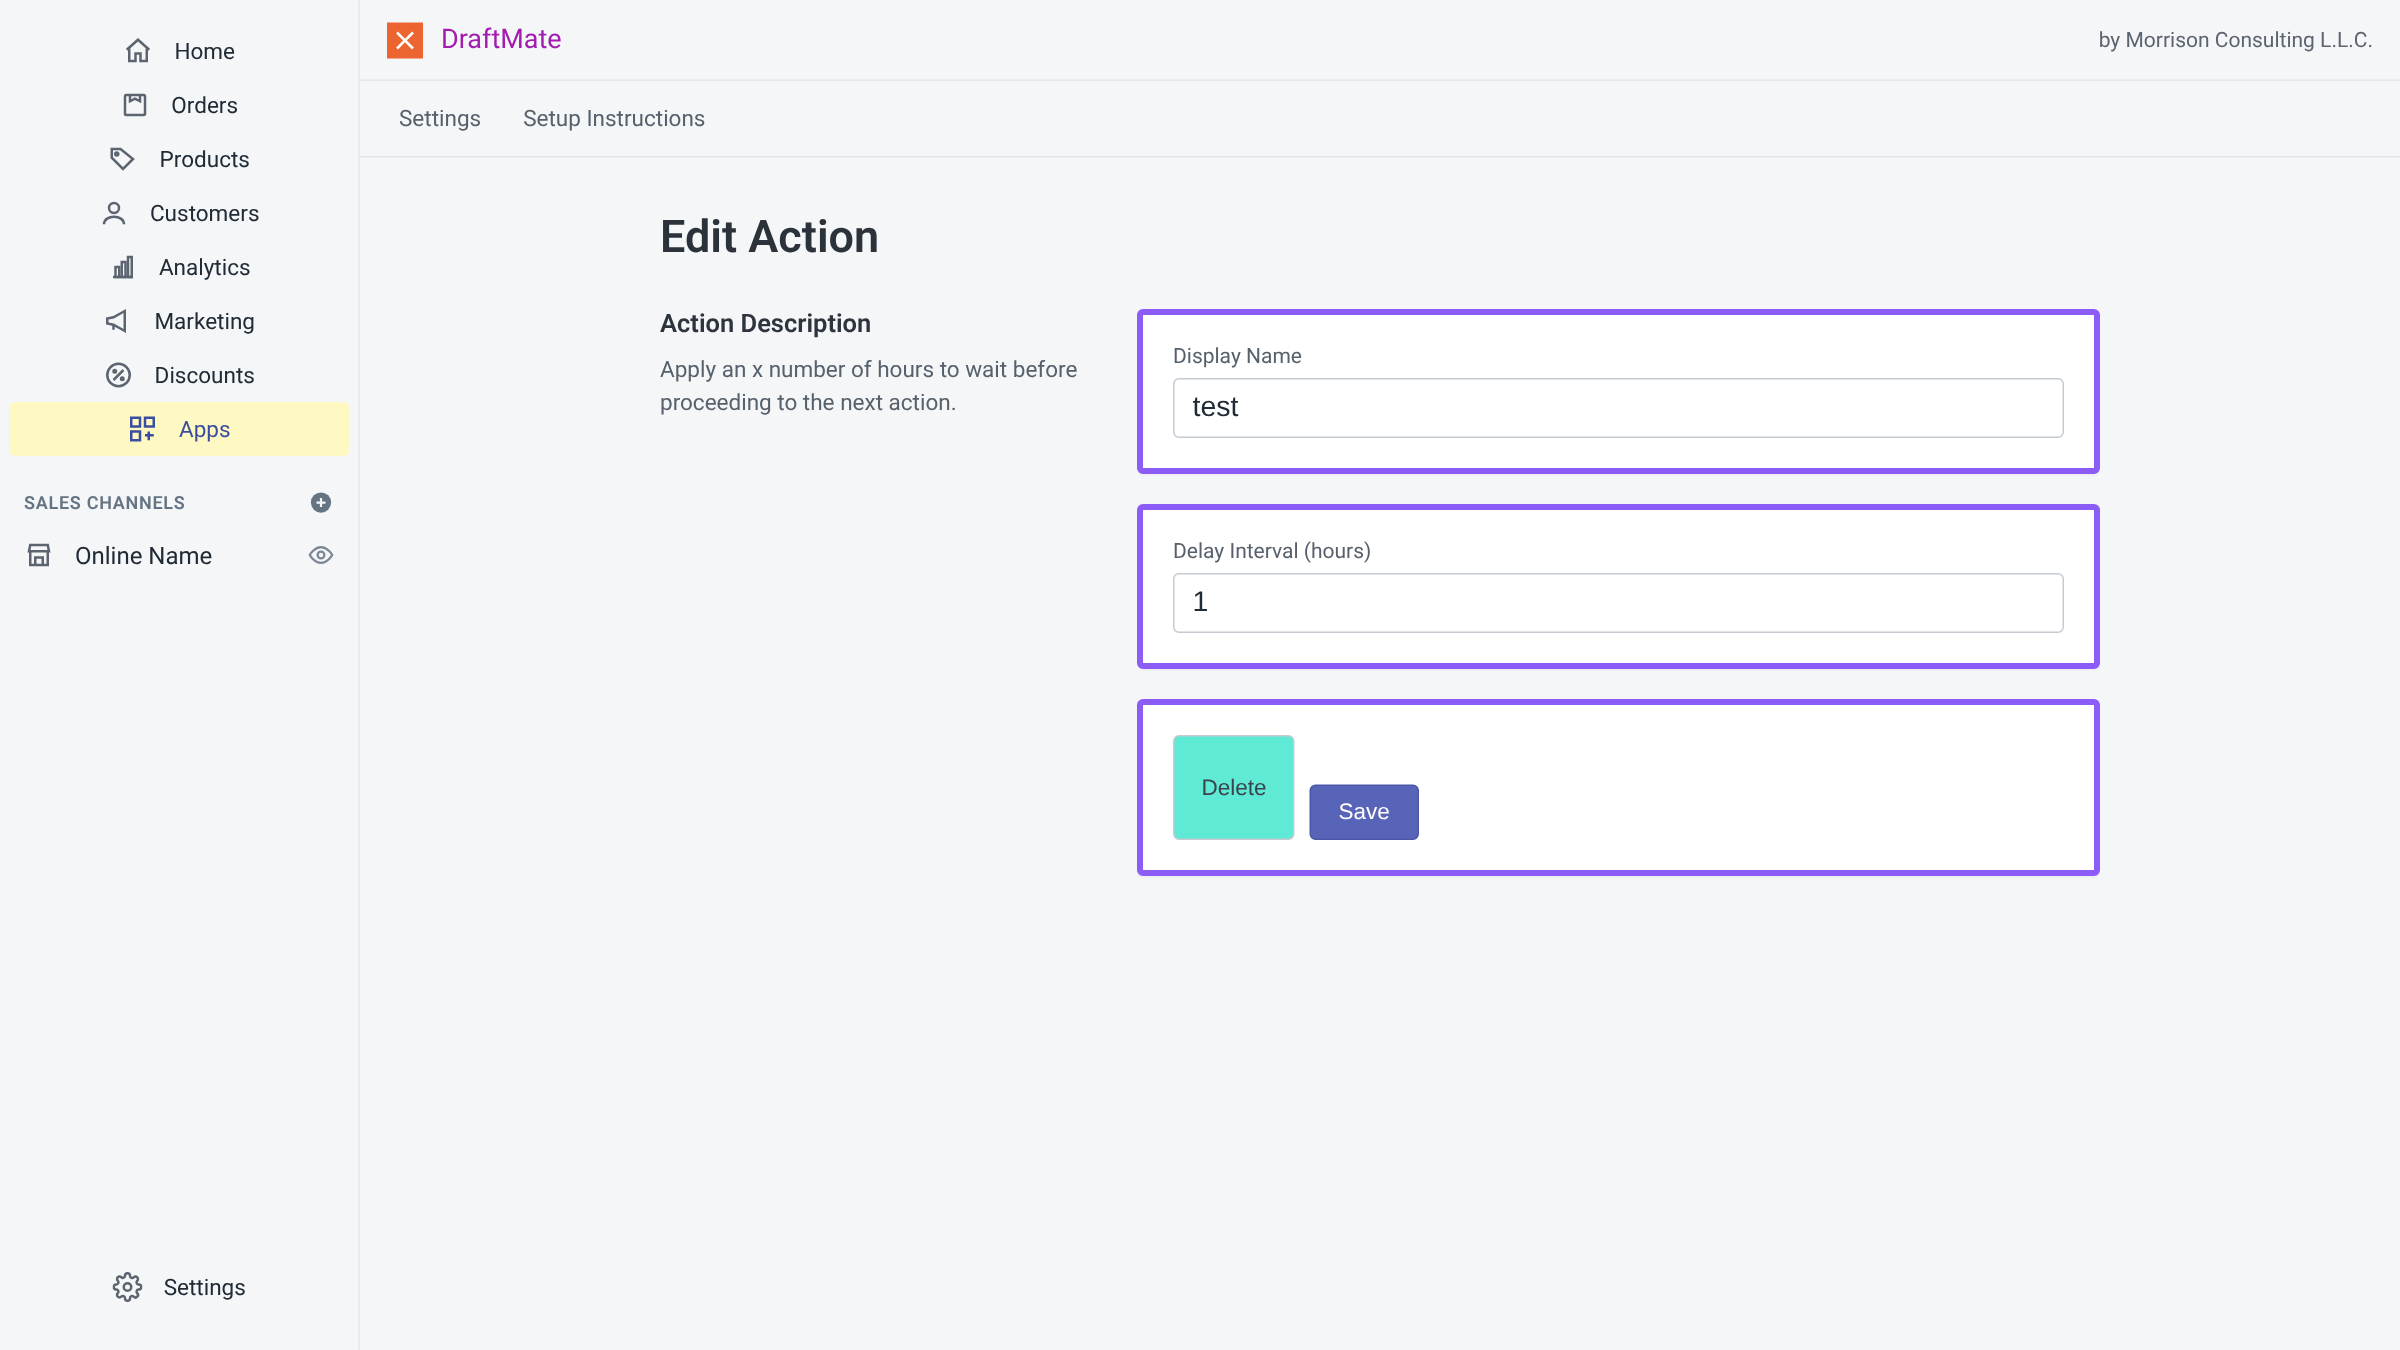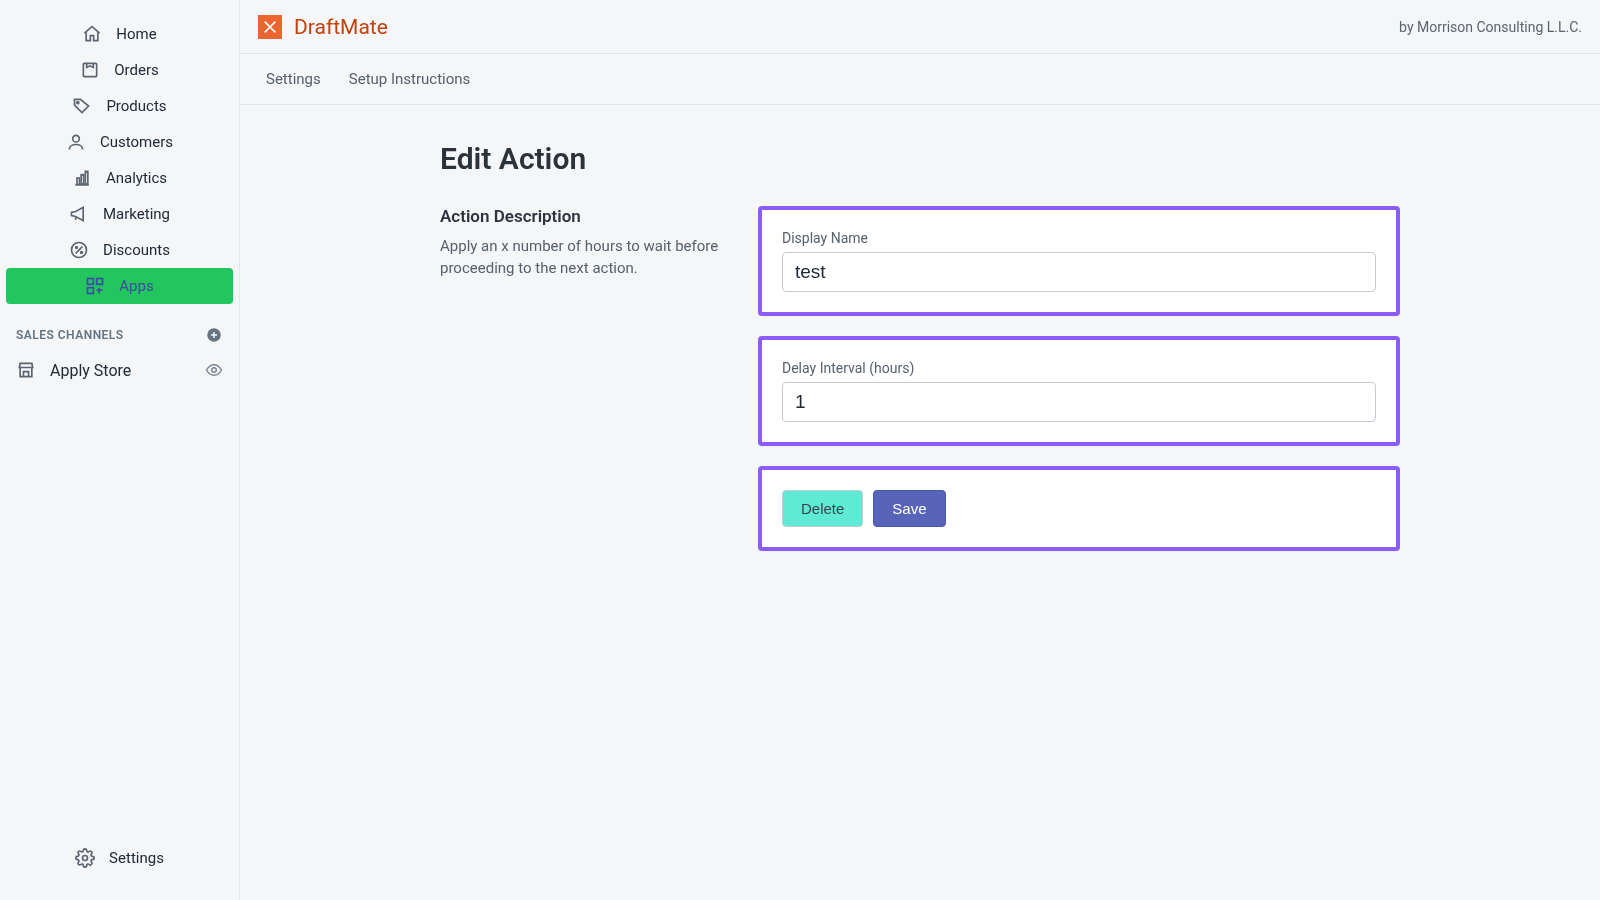--- a/index.html
+++ b/index.html
@@ -27,21 +27,21 @@
     display: flex;
     align-items: center;
     gap: 14px;
     padding: 8px 16px;
     cursor: pointer;
     color: #212b36;
     font-size: 15px;
     justify-content: center;
   }
   .nav-item.active {
-    background: #22c55e;
+    background: #fef9c3;
     color: #3b4d9e;
     border-radius: 4px;
     margin: 0 6px;
     padding: 8px 20px;
   }
   .nav-item .icon {
     width: 20px;
     height: 20px;
     display: flex;
     align-items: center;
@@ -86,21 +86,21 @@
     border-bottom: 1px solid #e2e5e9;
   }
   .brand { display:flex; align-items:center; gap:12px; }
   .brand-badge {
     width: 24px; height: 24px;
     background: #ec6530;
     display:flex; align-items:center; justify-content:center;
     color:#fff;
   }
   .brand-badge svg { width:16px; height:16px; }
-  .brand-name { font-size: 21px; color:#c2410c; font-weight:400;text-align:center; }
+  .brand-name { font-size: 18px; color:#a21caf; font-weight:400;text-align:center; }
   .byline { font-size: 14px; color:#5c6470; }
 
   .subnav {
     display:flex;
     gap: 28px;
     padding: 16px 26px;
     border-bottom: 1px solid #e2e5e9;
   }
   .subnav-item { font-size: 15px; color:#57616c; cursor:pointer; }
 
@@ -177,20 +177,21 @@
   }
   .btn-secondary {
     background: #5eead4;
     color: #3b434d;
     border: 1px solid #c4cbd3;
   }
   .btn-primary {
     background: #5864b7;
     color: #fff;
     border: 1px solid #4a56a8;
+    margin-top: 33px;
   }
 </style>
 </head>
 <body>
 
 <div class="app">
 
   <aside class="sidebar">
     <ul class="nav-list">
 
@@ -294,21 +295,21 @@
 
     <div class="channel-item">
       <div class="left">
         <span class="icon">
           <svg viewBox="0 0 24 24" fill="none" stroke="currentColor" stroke-width="2">
               <path d="M4 9h16l-1-5H5L4 9z"></path>
               <path d="M5 9v11h14V9"></path>
               <path d="M9 20v-6h6v6"></path>
             </svg>
         </span>
-        <span>Apply Store</span>
+        <span>Online Name</span>
       </div>
       <span class="eye">
         <svg viewBox="0 0 24 24" fill="none" stroke="currentColor" stroke-width="2">
             <path d="M2 12s4-7 10-7 10 7 10 7-4 7-10 7S2 12 2 12z"></path>
             <circle cx="12" cy="12" r="3"></circle>
           </svg>
       </span>
     </div>
 
     <div class="sidebar-spacer"></div>

